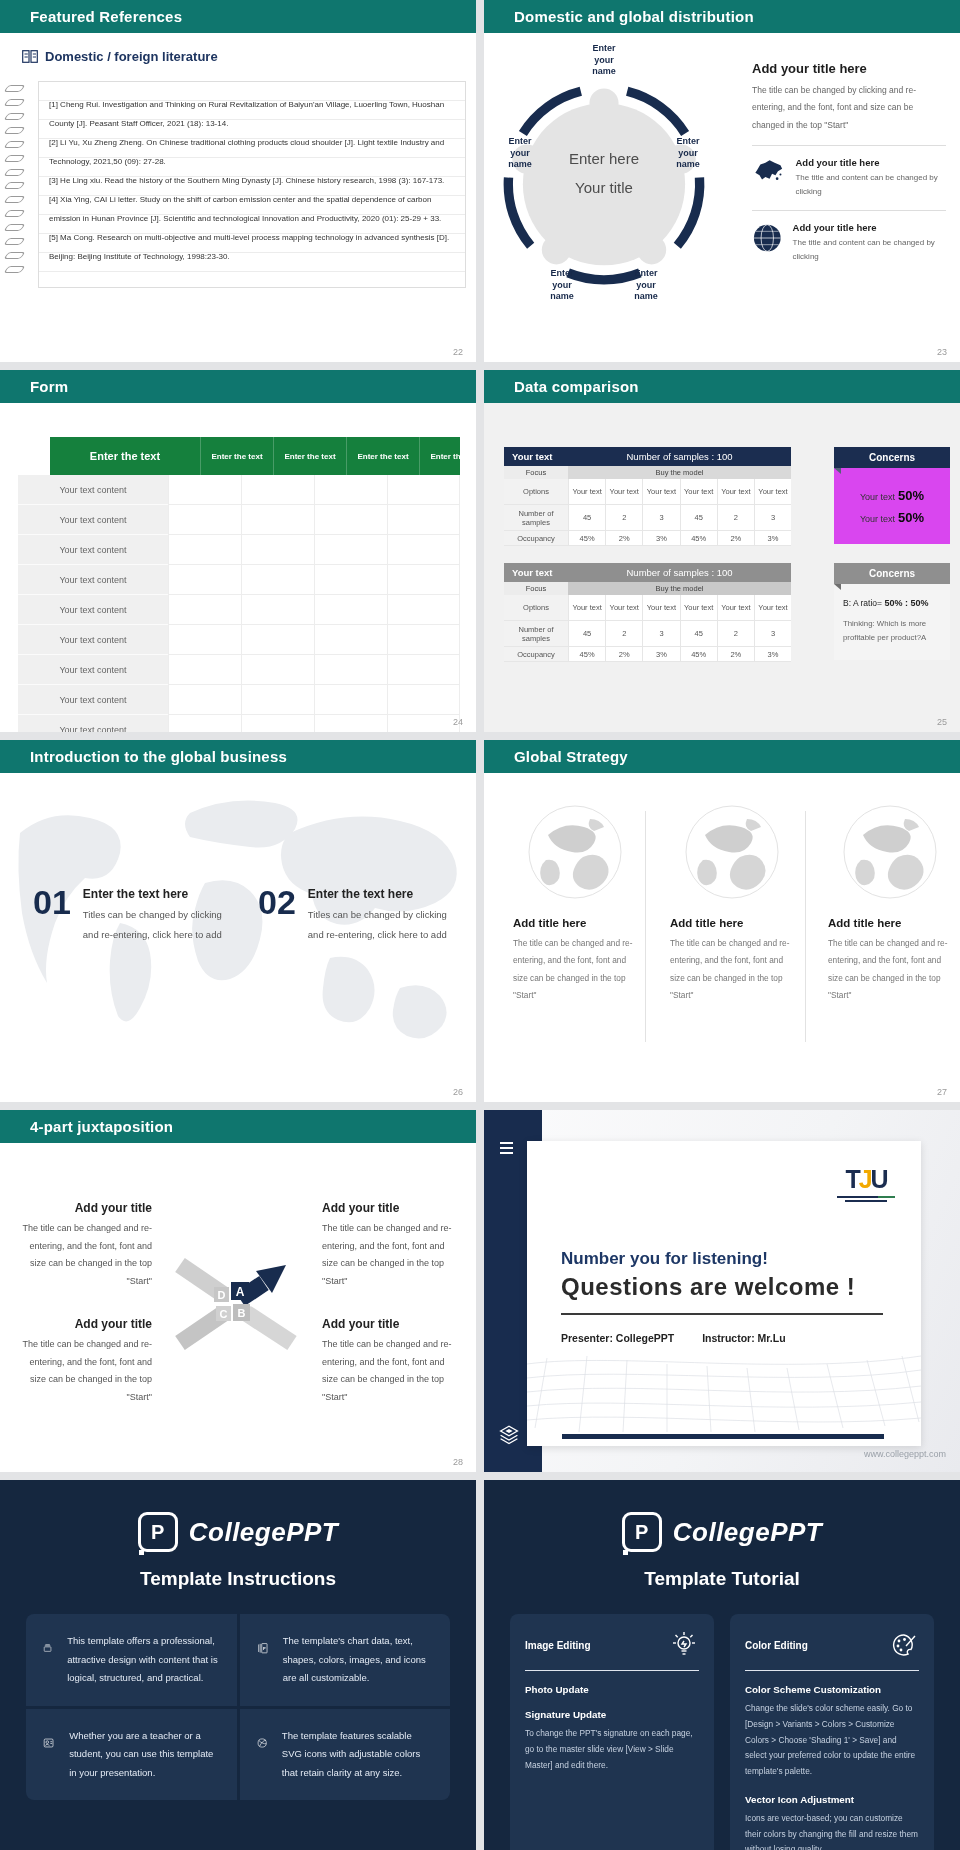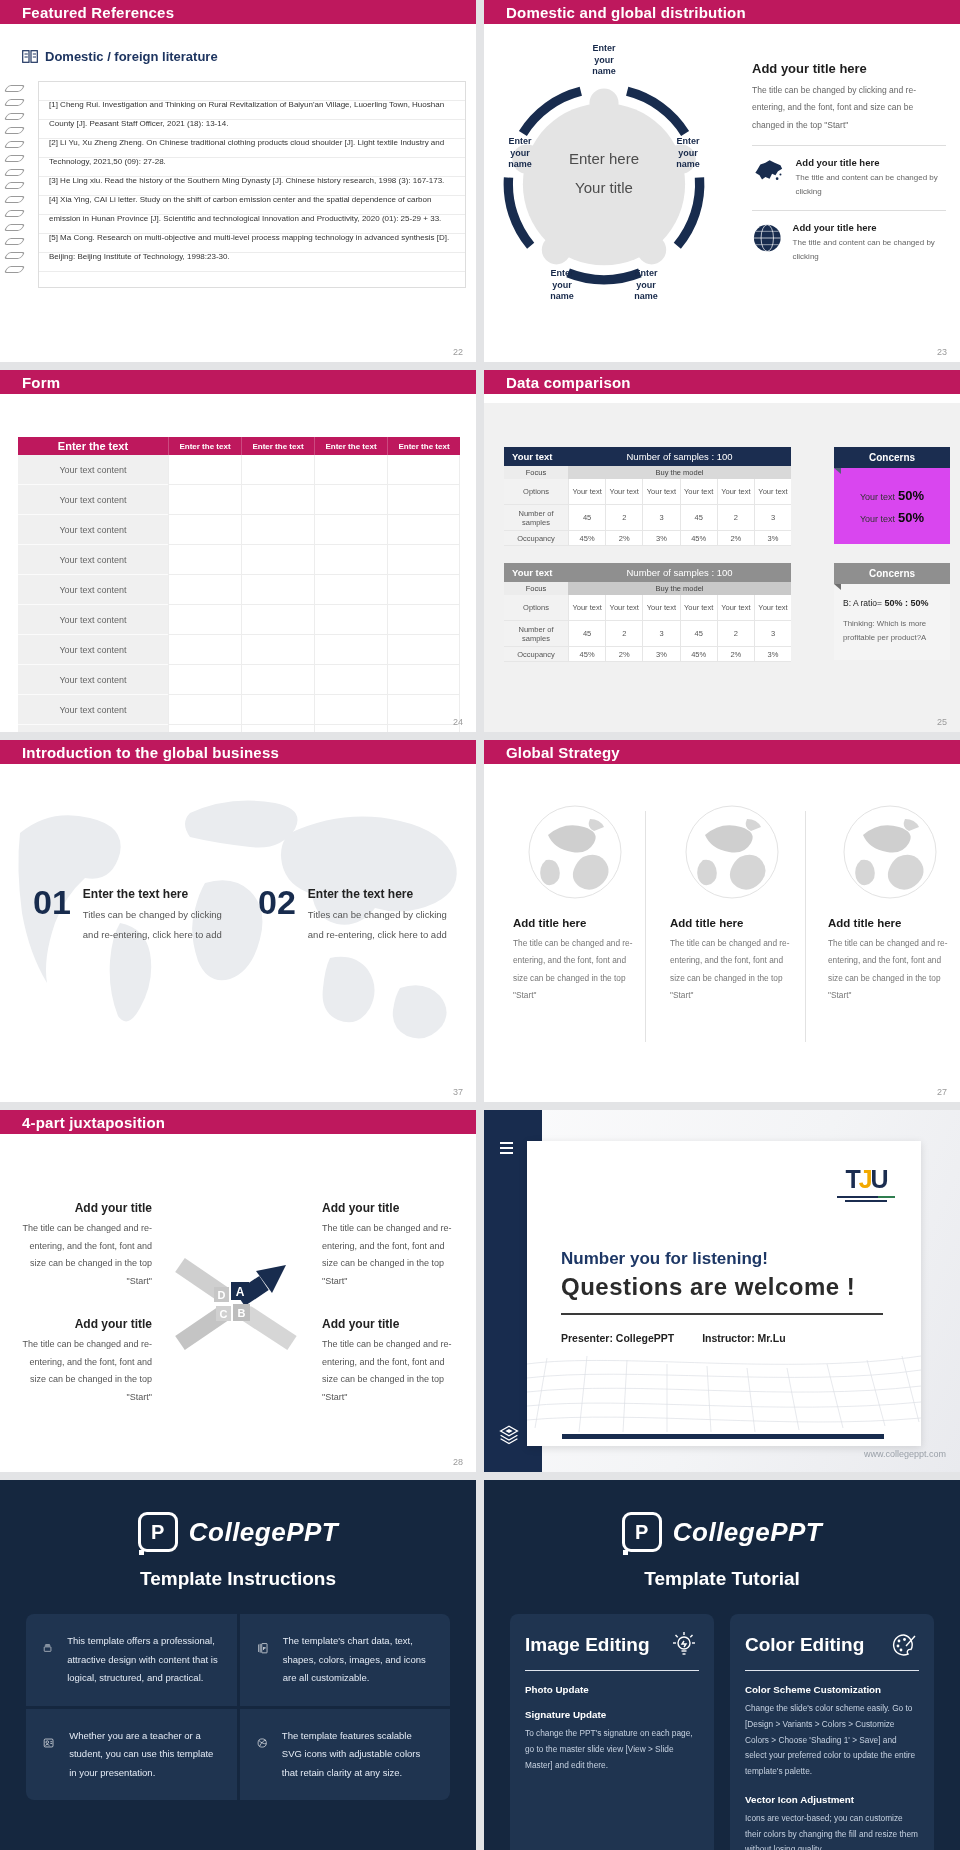--- a/index.html
+++ b/index.html
@@ -1,19 +1,19 @@
 <!DOCTYPE html>
 <html><head>
 <meta charset="utf-8">
 <style>
   html,body{margin:0;padding:0;}
   body{width:960px;background:#e3e4e6;font-family:"Liberation Sans",sans-serif;}
   .grid{display:grid;grid-template-columns:476px 476px;grid-template-rows:362px 362px 362px 362px 370px;gap:8px;width:960px;}
   .cell{position:relative;background:#fff;overflow:hidden;}
-  .slide-header{height:24px;background:#be185d;display:flex;align-items:center;padding-left:22px;}
+  .slide-header{height:33px;background:#0f766e;display:flex;align-items:center;padding-left:30px;}
   .slide-title{color:#fff;font-weight:bold;font-size:15px;letter-spacing:.2px;}
   .slide-body{position:absolute;left:0;right:0;top:33px;bottom:0;}
   .page-num{position:absolute;right:13px;bottom:5px;font-size:9px;color:#9b9b9b;z-index:5;}
 
   
   .sec-title{position:absolute;left:22px;top:16px;display:flex;align-items:center;gap:7px;color:#1e3560;font-weight:bold;font-size:13px;}
   .coils{position:absolute;left:6px;top:52px;height:188px;display:flex;flex-direction:column;justify-content:space-between;}
   .coil{width:15px;height:5px;border:1px solid #9a9a9a;border-radius:3px;background:#fff;transform:skewX(-35deg);}
   .refs-box{position:absolute;left:38px;top:48px;width:408px;height:192px;border:1px solid #ddd;background:
     repeating-linear-gradient(to bottom,#fff 0 18px,#ececec 18px 19px);padding:13px 8px 0 10px;}
@@ -27,21 +27,21 @@
   .dist-h{font-size:13px;font-weight:bold;color:#1d1d1d;}
   .dist-p{font-size:8.5px;color:#666;line-height:2.05;margin-top:6px;}
   .dist-div{border-top:1px solid #ddd;margin:11px 0;}
   .dist-item{display:flex;gap:10px;align-items:flex-start;}
   .dist-it{font-size:9.5px;font-weight:bold;color:#1d1d1d;}
   .dist-ib{font-size:8px;color:#666;line-height:1.75;margin-top:3px;}
 
   
   .ftable{position:absolute;left:18px;top:34px;width:442px;}
   .frow{display:grid;grid-template-columns:150px repeat(4,73px);}
-  .fhead{height:18px;background:#be185d;}
+  .fhead{height:38px;background:#15803d;margin-left:32px;}
   .fhead>div{display:flex;align-items:center;justify-content:center;color:#fff;font-weight:bold;border-left:1px solid rgba(255,255,255,.22);}
   .fhead>div:first-child{font-size:11px;border-left:none;}
   .fhead>div{font-size:8px;}
   .fbody{height:30px;}
   .fc1{background:#f0f0f0;color:#666;font-size:9px;display:flex;align-items:center;justify-content:center;border-bottom:1px solid #fbfbfb;}
   .fc{background:#fff;border-bottom:1px solid #ededed;border-left:1px solid #ededed;}
   .frow .fc:last-child{border-right:1px solid #ededed;}
 
   
   .dc-body{background:#f1f1f1;}
@@ -128,21 +128,21 @@
   .icards{width:424px;margin:24px auto 0;display:grid;grid-template-columns:1fr 1fr;gap:3px;}
   .icard{background:#1f3450;padding:18px 16px;display:flex;gap:14px;align-items:flex-start;}
   .icard:nth-child(1){border-top-left-radius:8px;}
   .icard:nth-child(2){border-top-right-radius:8px;}
   .icard:nth-child(3){border-bottom-left-radius:8px;justify-content:space-between;}
   .icard:nth-child(4){border-bottom-right-radius:8px;}
   .icard-text{font-size:9.5px;color:#e3eaf4;line-height:1.95;}
   .tcards{width:424px;margin:24px auto 0;display:grid;grid-template-columns:1fr 1fr;gap:16px;}
   .tcard{background:#1f3450;border-radius:8px;padding:16px 15px 18px;}
   .tcard-head{display:flex;align-items:center;justify-content:space-between;}
-  .tcard-title{color:#fff;font-weight:bold;font-size:19px;}
+  .tcard-title{color:#fff;font-weight:bold;font-size:10px;}
   .tcard-rule{border-bottom:1px solid #dfe5ee;margin:10px 0 13px;}
   .tsec-title{color:#fff;font-weight:bold;font-size:9.8px;margin-bottom:6px;}
   .tsec-body{color:#c6d1e0;font-size:8.3px;line-height:1.9;}
   .tsec + .tsec{margin-top:14px;}
 </style>
 </head>
 <body>
 
 <div class="grid">
 
@@ -479,21 +479,21 @@
         </div>
       </div>
       <div class="gb-item" style="left:258px;top:112px;width:190px;">
         <div class="gb-num">02</div>
         <div>
           <div class="gb-h">Enter the text here</div>
           <div class="gb-t">Titles can be changed by clicking and re-entering, click here to add</div>
         </div>
       </div>
     </div>
-    <span class="page-num">37</span>
+    <span class="page-num">26</span>
   </div>
 
   <div class="cell">
     <div class="slide-header">
       <span class="slide-title">Global Strategy</span>
     </div>
     <div class="slide-body">
       <svg width="0" height="0">
           <defs>
         <g id="g6globe">

